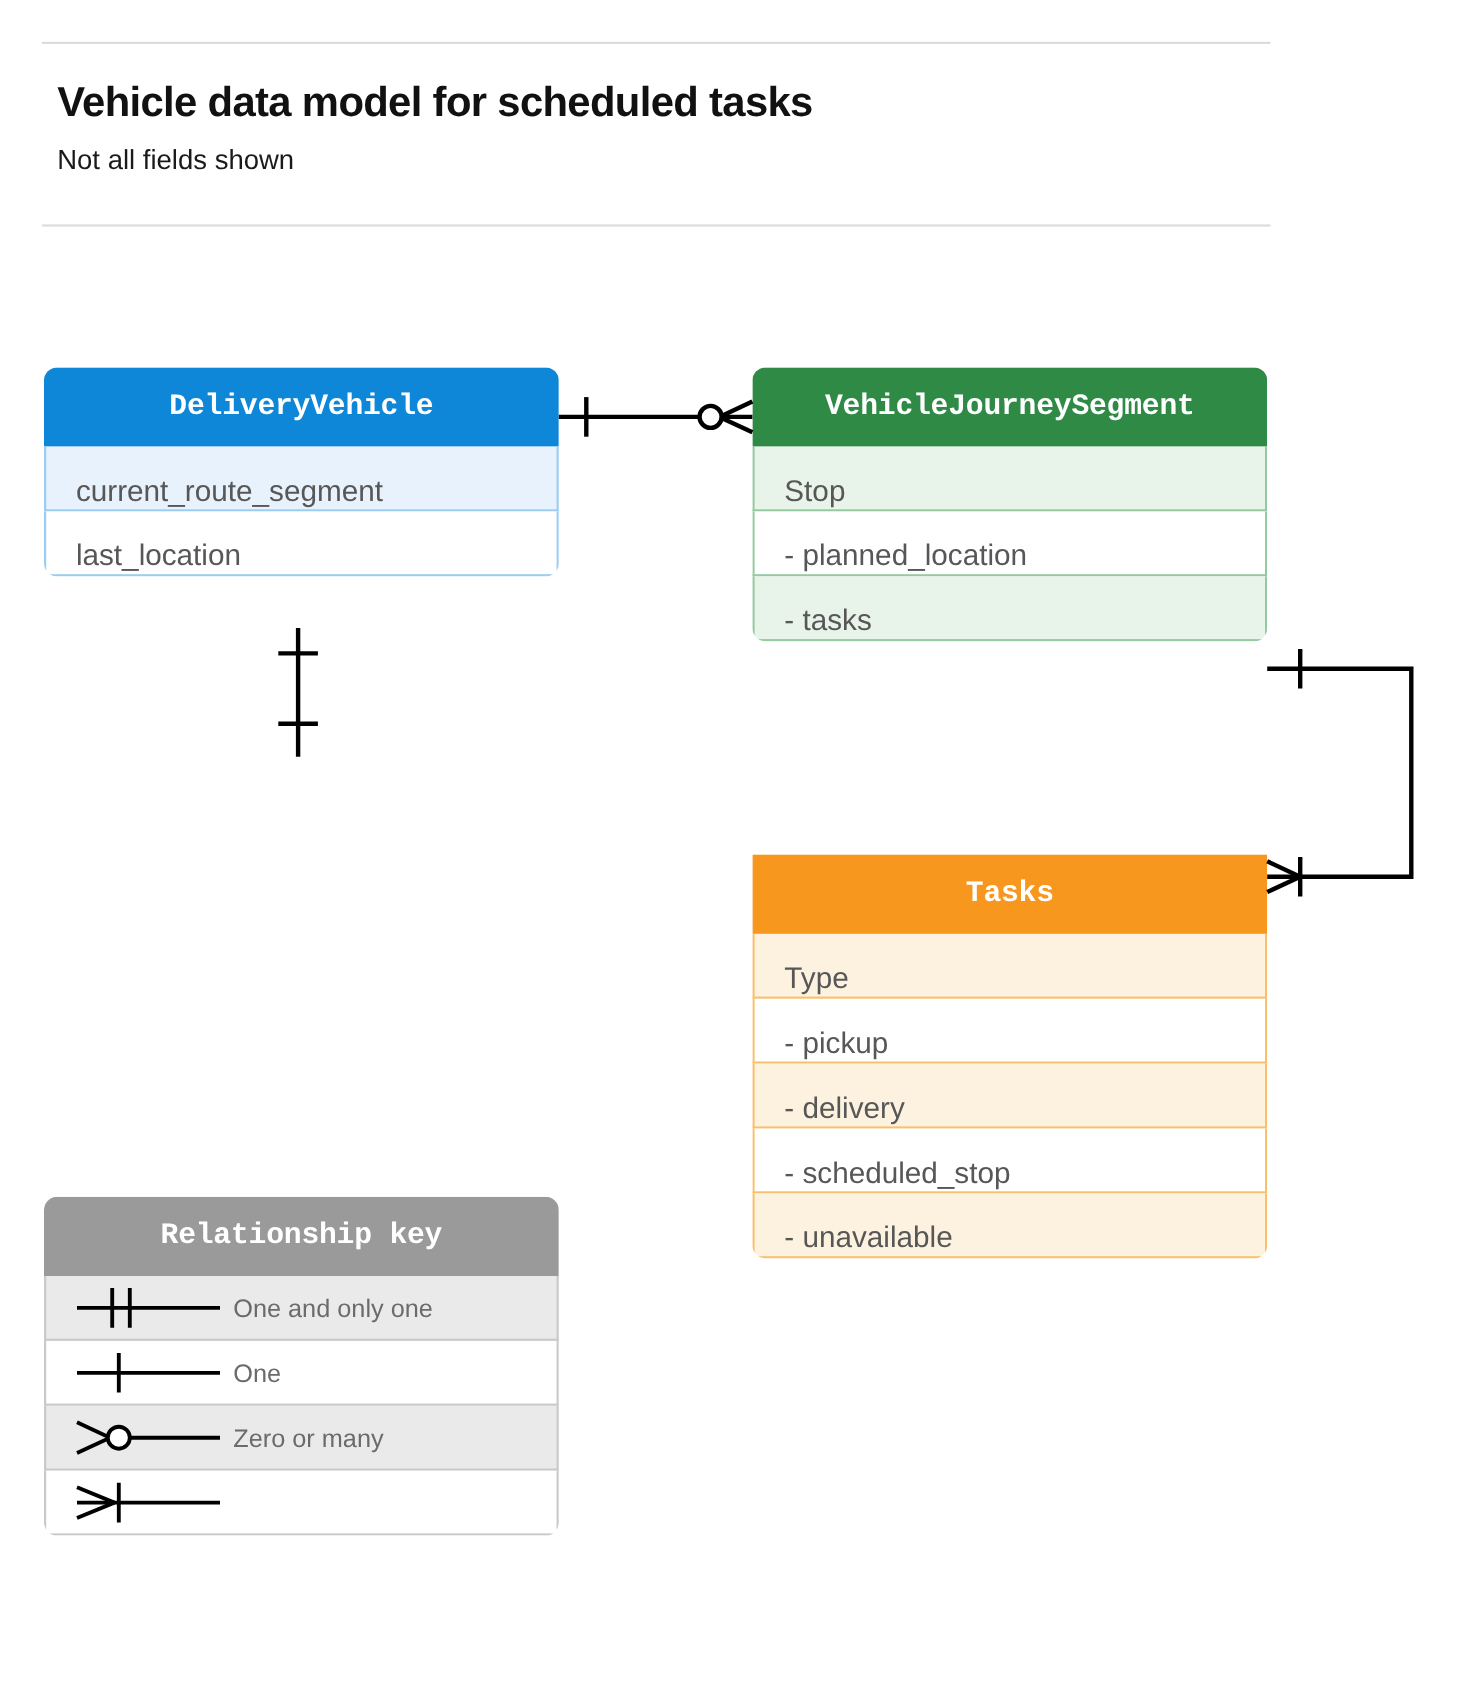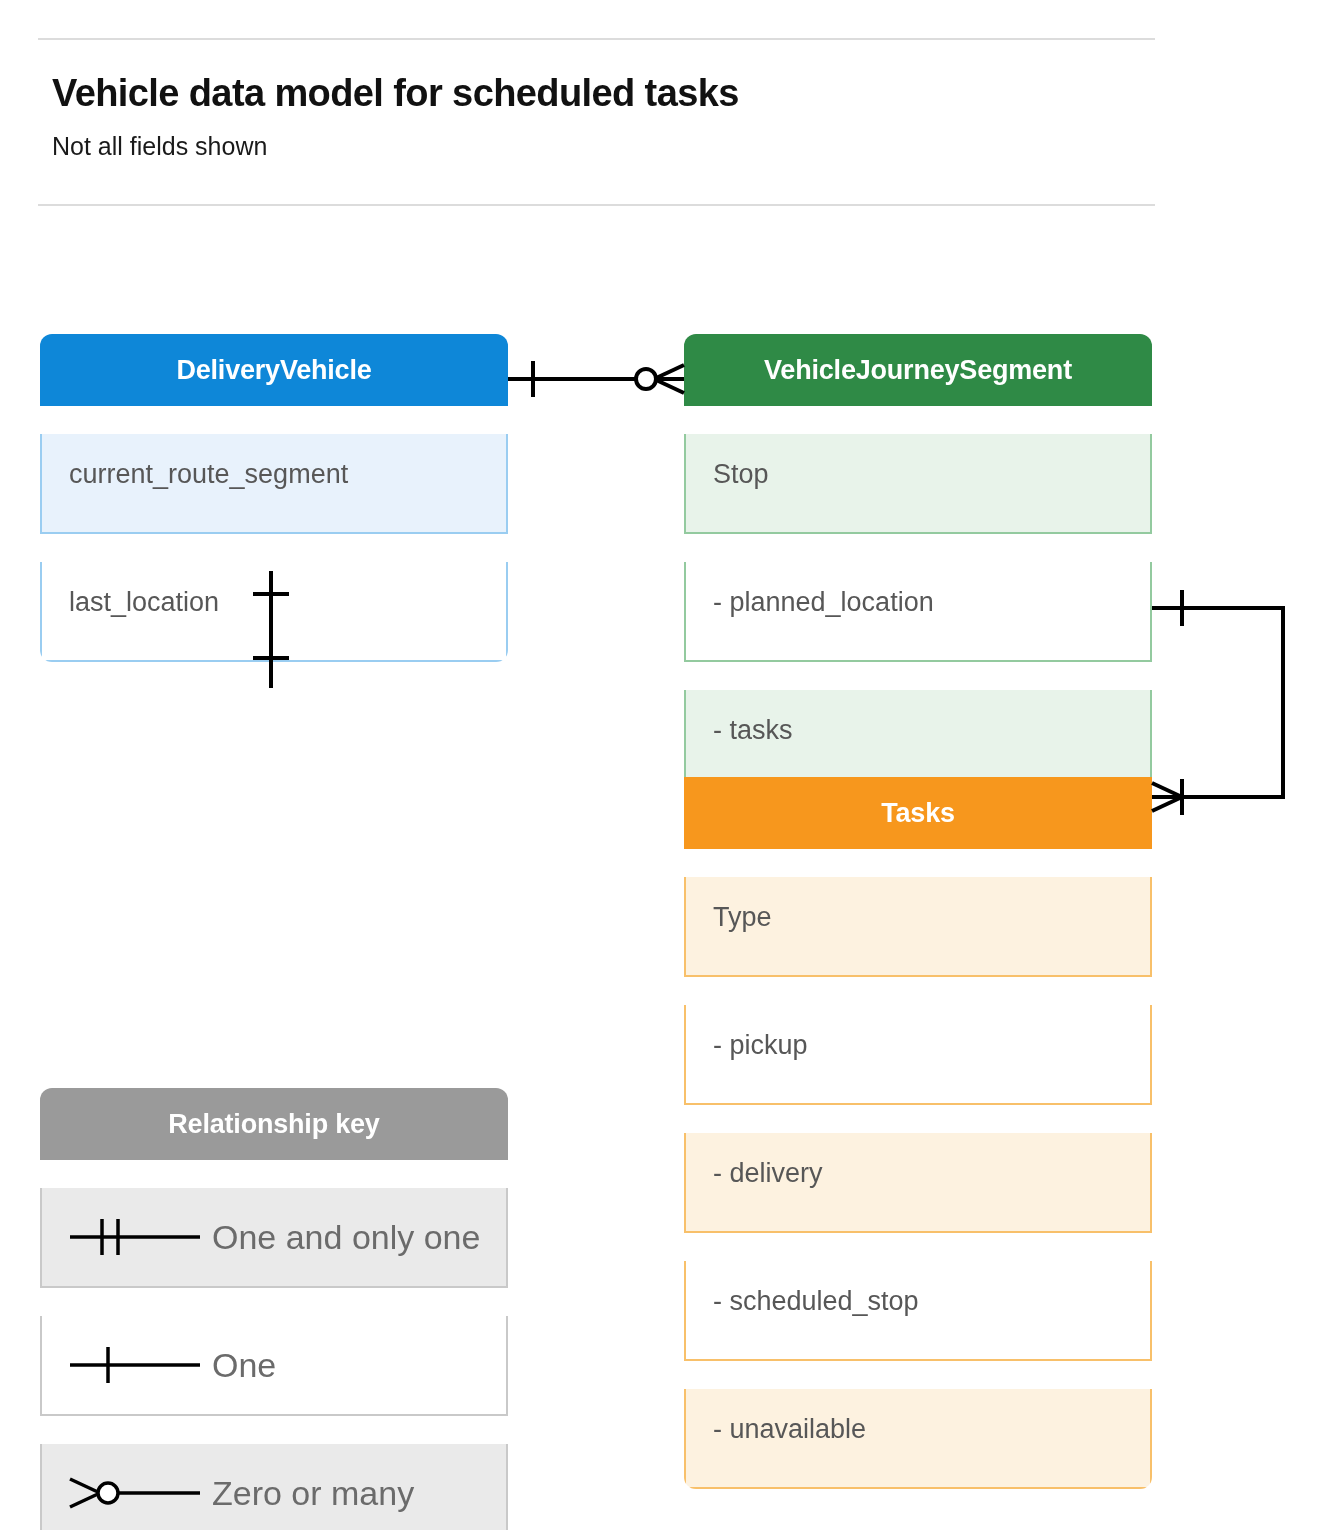--- a/index.html
+++ b/index.html
@@ -60,33 +60,33 @@
   .entity-header {
     box-sizing: border-box;
     height: 72px;
     line-height: 72px;
     text-align: center;
     color: #ffffff;
     font-size: 27px;
     font-weight: bold;
     letter-spacing: -0.2px;
     white-space: nowrap;
+    font-family: Liberation Mono, monospace;
   }
   .entity-row {
     box-sizing: border-box;
-    height: 100px;
+    height: 59px;
     line-height: 80px;
     padding-left: 27px;
     font-size: 27px;
     color: #575757;
     white-space: nowrap;
     border-left: 2px solid transparent;
     border-right: 2px solid transparent;
     border-bottom: 2px solid transparent;
-    margin-top: 28px;
   }
 
   
   .theme-blue .entity-header { background: #0e87d8; }
   .theme-blue .entity-row {
     border-color: #9acdf1;
     background: #ffffff;
   }
   .theme-blue .entity-row.alt { background: #e8f2fc; }
 
@@ -117,21 +117,21 @@
   }
   .theme-gray .entity-row.alt { background: #eaeaea; }
 
   .legend-sym {
     width: 170px;
     flex: 0 0 170px;
     height: 80px;
     position: relative;
   }
   .legend-label {
-    font-size: 34px;
+    font-size: 23px;
     color: #6b6b6b;
     line-height: 80px;
     white-space: nowrap;
   }
 
   
   #ent-delivery-vehicle { left: 40px; top: 334px; width: 468px; }
   #ent-vehicle-journey-segment { left: 684px; top: 334px; width: 468px; }
   #ent-delivery-vehicle-location { left: 40px; top: 688px; width: 468px; }
   #ent-tasks { left: 684px; top: 750px; width: 468px; }

